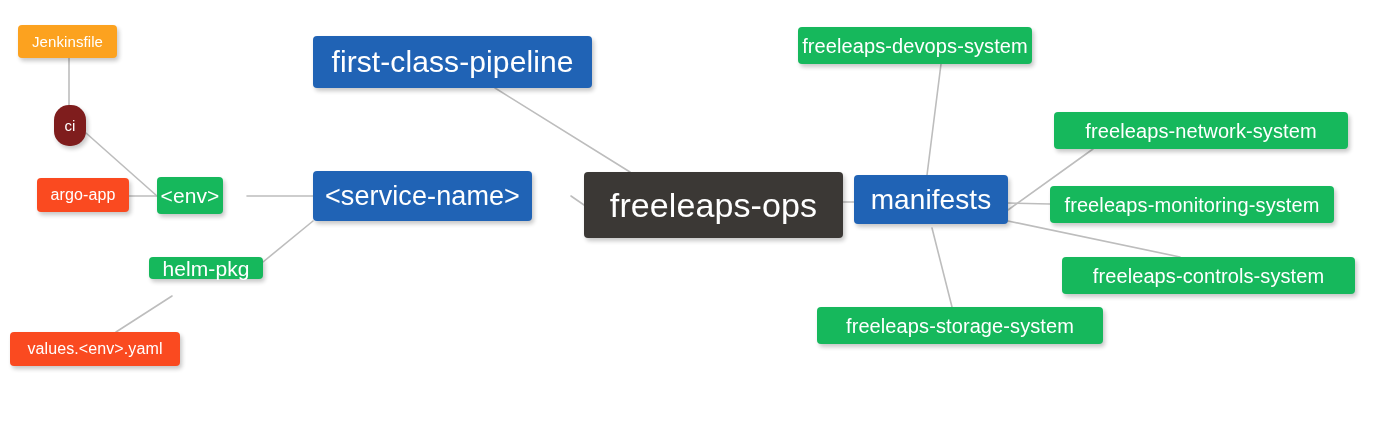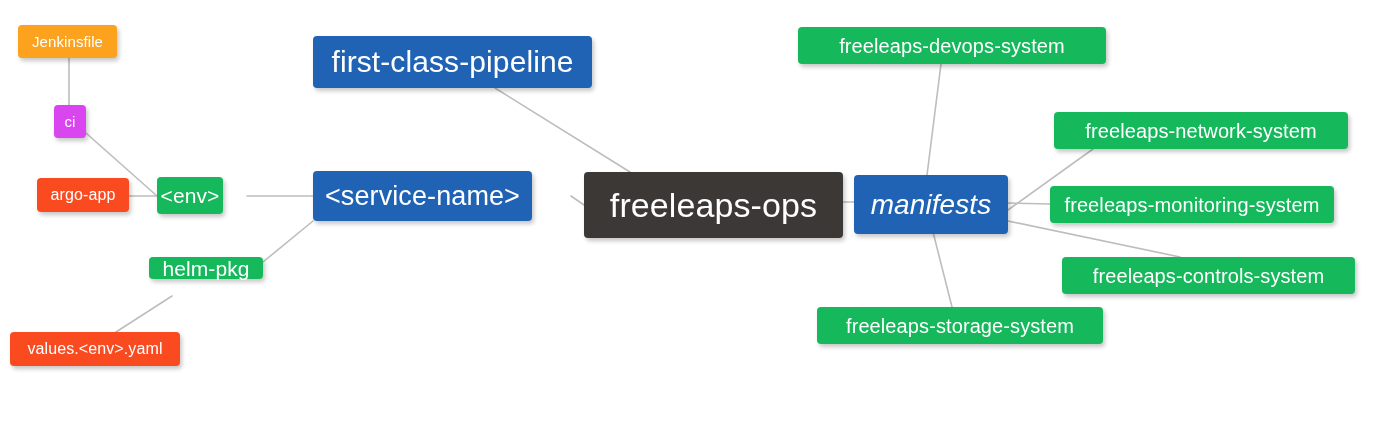--- a/index.html
+++ b/index.html
@@ -64,21 +64,21 @@
       <line x1="1008" y1="210" x2="1093" y2="149" stroke="#bdbdbd" stroke-width="1.6" stroke-linecap="round"></line>
       <line x1="1008" y1="203" x2="1050" y2="204" stroke="#bdbdbd" stroke-width="1.6" stroke-linecap="round"></line>
       <line x1="1008" y1="221" x2="1180" y2="257" stroke="#bdbdbd" stroke-width="1.6" stroke-linecap="round"></line>
       <line x1="932" y1="228" x2="952" y2="307" stroke="#bdbdbd" stroke-width="1.6" stroke-linecap="round"></line>
     </svg>
 
   <div id="node-layer">
       <div class="node" style="left: 18px; top: 25px; width: 99px; height: 33px; background: rgb(252, 162, 31); font-size: 15px;">
         <span class="node-label">Jenkinsfile</span>
       </div>
-      <div class="node" style="left: 54px; top: 105px; width: 32px; height: 33px; background: #d946ef; font-size: 15px;">
+      <div class="node" style="left: 54px; top: 105px; width: 32px; height: 41px; background: #7f1d1d; font-size: 15px; border-radius: 15px;">
         <span class="node-label">ci</span>
       </div>
       <div class="node" style="left: 37px; top: 178px; width: 92px; height: 34px; background: rgb(250, 74, 32); font-size: 16px;">
         <span class="node-label">argo-app</span>
       </div>
       <div class="node" style="left: 157px; top: 177px; width: 66px; height: 37px; background: rgb(22, 184, 92); font-size: 21px;">
         <span class="node-label">&lt;env&gt;</span>
       </div>
       <div class="node" style="left: 149px; top: 257px; width: 114px; height: 22px; background: rgb(22, 184, 92); font-size: 21px;">
         <span class="node-label">helm-pkg</span>
@@ -88,24 +88,24 @@
       </div>
       <div class="node" style="left: 313px; top: 36px; width: 279px; height: 52px; background: rgb(32, 99, 181); font-size: 30px;">
         <span class="node-label">first-class-pipeline</span>
       </div>
       <div class="node" style="left: 313px; top: 171px; width: 219px; height: 50px; background: rgb(32, 99, 181); font-size: 27px;">
         <span class="node-label">&lt;service-name&gt;</span>
       </div>
       <div class="node" style="left: 584px; top: 172px; width: 259px; height: 66px; background: rgb(59, 56, 53); font-size: 34px;">
         <span class="node-label">freeleaps-ops</span>
       </div>
-      <div class="node" style="left: 854px; top: 175px; width: 154px; height: 59px; background: rgb(32, 99, 181); font-size: 28px; font-style: italic;">
+      <div class="node" style="left: 854px; top: 175px; width: 154px; height: 49px; background: rgb(32, 99, 181); font-size: 28px;">
         <span class="node-label">manifests</span>
       </div>
-      <div class="node" style="left: 798px; top: 27px; width: 308px; height: 37px; background: rgb(22, 184, 92); font-size: 20px; text-align: right;">
+      <div class="node" style="left: 798px; top: 27px; width: 234px; height: 37px; background: rgb(22, 184, 92); font-size: 20px; text-align: right;">
         <span class="node-label">freeleaps-devops-system</span>
       </div>
       <div class="node" style="left: 1054px; top: 112px; width: 294px; height: 37px; background: rgb(22, 184, 92); font-size: 20px;">
         <span class="node-label">freeleaps-network-system</span>
       </div>
       <div class="node" style="left: 1050px; top: 186px; width: 284px; height: 37px; background: rgb(22, 184, 92); font-size: 20px;">
         <span class="node-label">freeleaps-monitoring-system</span>
       </div>
       <div class="node" style="left: 1062px; top: 257px; width: 293px; height: 37px; background: rgb(22, 184, 92); font-size: 20px;">
         <span class="node-label">freeleaps-controls-system</span>

